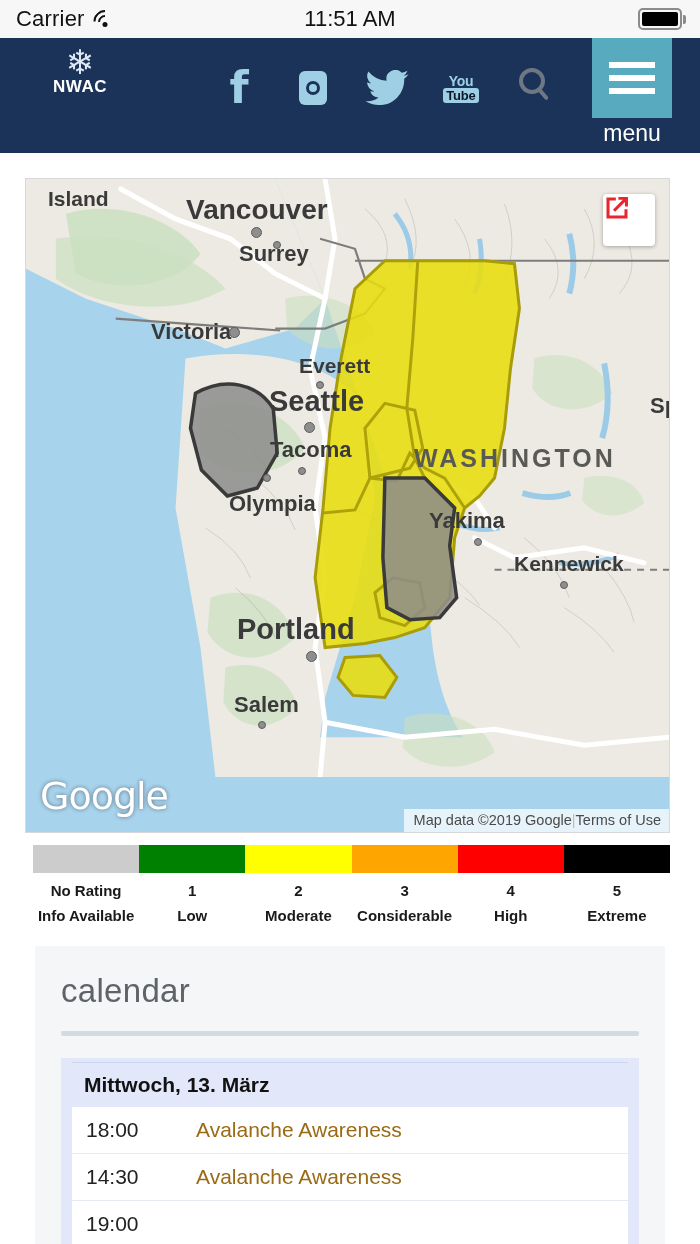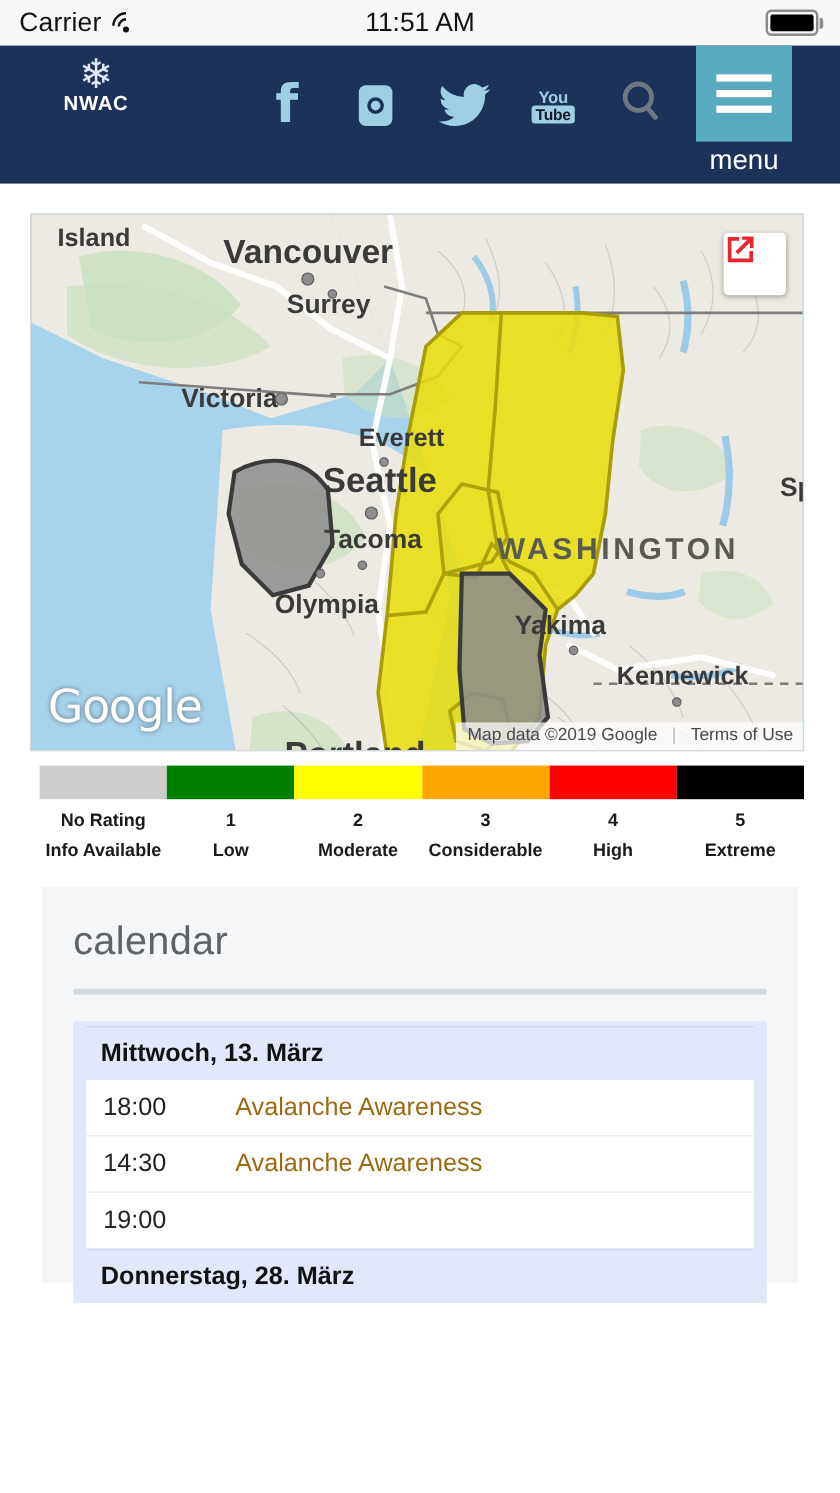--- a/index.html
+++ b/index.html
@@ -60,47 +60,47 @@
   .ig-icon em { display:block; width:14px; height:14px; border:3.5px solid #1b3359; border-radius:50%; }
   .tw-icon svg { display:block; }
   .yt-icon { display:flex; flex-direction:column; align-items:center; line-height:1; }
   .yt-icon b { color:#9ecfe4; font-size: 14px; font-weight:700; letter-spacing:-.3px;}
   .yt-icon u { background:#9ecfe4; color:#0f172a; font-size: 13px; font-weight:700; text-decoration:none; padding: 1px 3px; border-radius:3px; letter-spacing:-.2px;}
 
   .search-btn { margin-top: 30px; margin-left: 6px; width: 56px; display:flex; align-items:center; justify-content:center;}
   .search-icon { width: 26px; height:26px; border: 4px solid #6e7885; border-radius:50%; position:relative; }
   .search-icon::after { content:""; position:absolute; width: 4px; height: 14px; background:#6e7885; right:-4px; bottom:-11px; transform: rotate(-40deg); border-radius:2px;}
 
-  .menu-btn { margin-left: 20px; margin-top: 0; width: 80px; text-align:center; }
+  .menu-btn { margin-left: 32px; margin-top: 0; width: 80px; text-align:center; }
   .menu-box { width: 80px; height: 80px; background: #58aabe; display:flex; flex-direction:column; align-items:center; justify-content:center; gap: 7px; }
   .menu-box span { display:block; width: 46px; height: 6px; background:#fff; }
   .menu-label { color:#ffffff; font-size: 23px; margin-top: 2px; display:block; }
 
   
   .map-wrap { padding: 25px 30px 0 25px; background:#fff; }
   .map {
-    position: relative; width: 645px; height: 448px; overflow: hidden;
+    position: relative; width: 645px; height: 655px; overflow: hidden;
     background: #a8d3ec;
     border: 1px solid #d8d8d8;
   }
   .map svg { position:absolute; inset:0; display:block; }
   .map-label {
     position:absolute; color:#3a3a3a; font-family: "Liberation Sans", sans-serif;
     font-weight: 700; white-space: nowrap; pointer-events:none;
   }
   .map-dot { position:absolute; width:11px; height:11px; border-radius:50%; background:#8e8e8e; border:1.5px solid #5e5e5e; }
   .map-dot.sm { width:8px; height:8px; }
   .gmark {
     position:absolute; left: 14px; bottom: 14px; color:#fff; font-size: 38px;
     font-family: "DejaVu Sans", sans-serif; letter-spacing: -1px;
     text-shadow: 0 0 4px rgba(0,0,0,.45);
   }
   .map-attr {
     position:absolute; right: 0; bottom: 0; background: rgba(255,255,255,.72);
-    font-size: 14.5px; color:#4a4a4a; padding: 3px 8px 4px 10px; display:flex; gap:12px; align-items:center;
+    font-size: 14.5px; color:#4a4a4a; padding: 3px 8px 4px 10px; display:flex; align-items:center;
   }
   .map-attr .sep { color:#bbb; }
   .expand-btn {
     position:absolute; right: 14px; top: 15px;
     width: 52px; height: 52px; background:#fff; border-radius: 4px;
     box-shadow: 0 1px 4px rgba(0,0,0,.3);
     display:flex; align-items:center; justify-content:center;
   }
 
   

